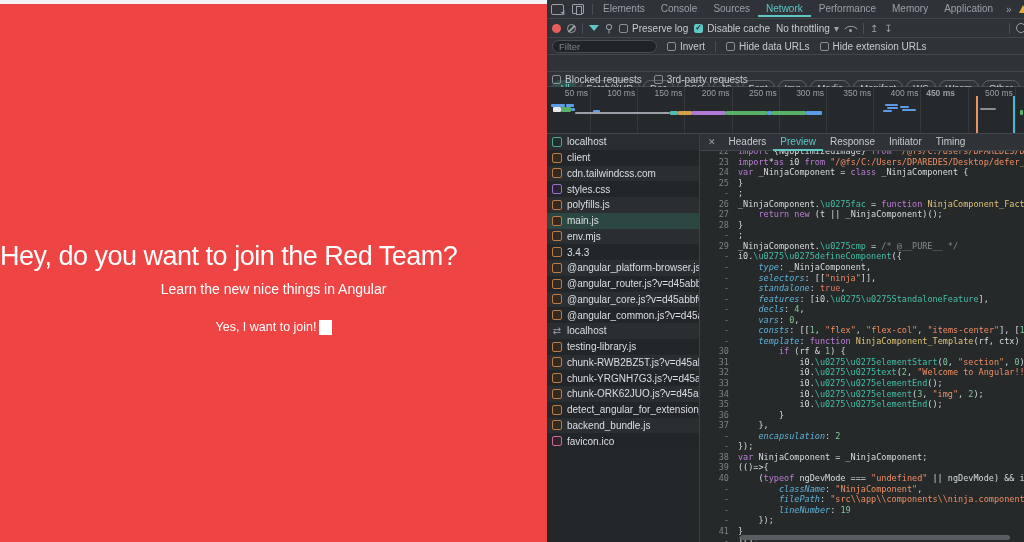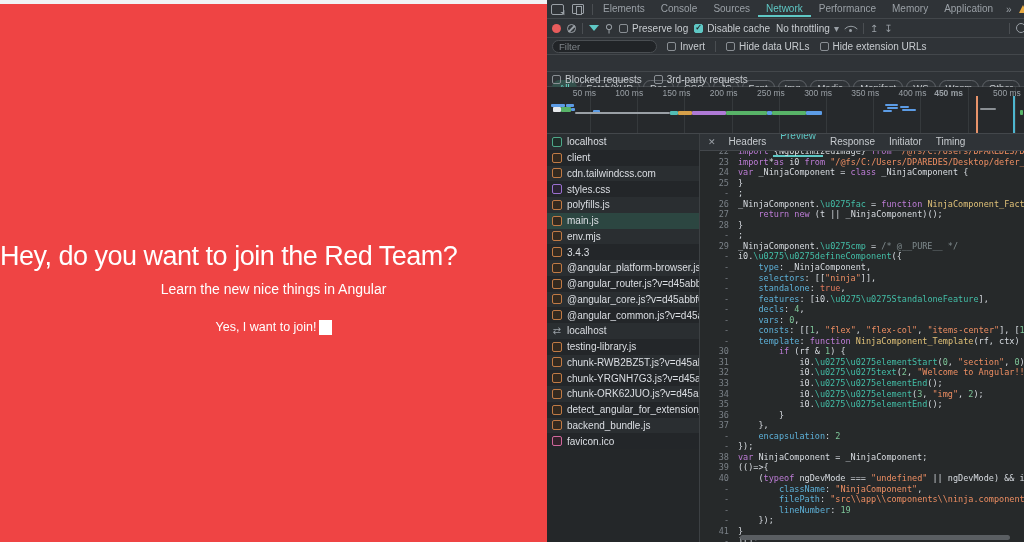--- a/index.html
+++ b/index.html
@@ -66,21 +66,21 @@
     font-family:"Liberation Sans", sans-serif; }
   #filter-input::placeholder { color:#80868b; }
 
   .pill { border:1px solid #5f6368; border-radius:8px; padding:1px 6px; font-size:9.5px;
     color:#c7cbcf; white-space:nowrap; cursor:default;margin-top:48px; }
   .pill.active { background:#33504b; border-color:#33504b; color:#6ee0d2; }
 
   
   #dt-overview { position:relative; height:47px; background:#26292c; border-bottom:1px solid #43474b; overflow:hidden; }
   .ov-col { position:absolute; top:0; height:47px; border-right:1px solid #35393c; }
-  .ov-label { position:absolute; top:1px; font-size:8.5px; color:#9aa0a6; transform:translateX(-100%); padding-right:11px; white-space:nowrap;margin-left:16px; }
+  .ov-label { position:absolute; top:1px; font-size:8.5px; color:#9aa0a6; transform:translateX(-100%); padding-right:3px; white-space:nowrap; }
   .ov-bar { position:absolute; border-radius:1px; }
   .ov-event { position:absolute; top:9px; height:37px; width:1.5px; }
 
   
   #dt-main { position:absolute; left:0; top:134px; width:477px; height:408px; display:flex; }
   #name-panel { width:153px; flex:0 0 153px; background:#242729; border-right:1px solid #3c4043; overflow:hidden; }
   #name-header { height:15px; line-height:15px; padding-left:7px; color:#9aa0a6; background:#26292c;
     border-bottom:1px solid #43474b; font-size:10px; }
   .req-row { height:15.75px; display:flex; align-items:center; gap:5px; padding-left:5px;
     color:#dcdfe4; font-size:10px; white-space:nowrap; overflow:hidden; cursor:default; }
@@ -92,32 +92,32 @@
   .fico-doc { border:1.5px solid #4ea88a; background:#1f2e29; }
   .fico-css { border:1.5px solid #9a6fd0; background:#2a2333; }
   .fico-img { border:1.5px solid #d0679d; background:#33222b; }
   .fico-ws  { border:none; color:#9aa0a6; font-size:10px; width:12px; }
 
   
   #preview-panel { flex:1; display:flex; flex-direction:column; overflow:hidden; background:#26292a; }
   #preview-tabs { height:17px; display:flex; align-items:center; background:#2f3337;
     border-bottom:1px solid #43474b; padding:0 4px; gap:2px; }
   .pv-tab { padding:2px 7px 3px 7px; color:#c7cbcf; white-space:nowrap; }
-  .pv-tab.active { color:#5fc8c5; border-bottom:2px solid #5fc8c5; padding-bottom:14px; }
+  .pv-tab.active { color:#5fc8c5; border-bottom:2px solid #5fc8c5; padding-bottom:2px; }
   #pv-close { color:#9aa0a6; font-size:9px; padding:0 4px; }
 
   #code-area { position:relative; flex:1; overflow:hidden; font-family:"DejaVu Sans Mono", monospace;
     font-size:8.5px; line-height:10.55px; color:#d7dbe0; padding-top:0; }
   #code-lines { margin-top:-5px; }
   .code-line { display:flex; white-space:pre; }
   .gutter { width:38px; flex:0 0 38px; text-align:right; padding-right:9px; color:#7a8087; user-select:none; }
   .lt { flex:1; overflow:hidden; }
   .tok-kw  { color:#bd7cd6; }
   .tok-str { color:#ee8e62; }
-  .tok-prop{ color:#5db0d7; }
+  .tok-prop{ color:#5db0d7;font-style:italic; }
   .tok-fn  { color:#e0c178; }
   .tok-num { color:#7ec699; }
   .tok-esc { color:#43bfa8; }
   .tok-bool{ color:#e0795c; }
   .tok-cmt { color:#7f8a8d; }
   .tok-d   { color:#d7dbe0; }
   #hscrollbar { position:absolute; left:40px; bottom:2px; width:270px; height:5px;
     background:#5a5e62; border-radius:3px; }
 </style>
 </head>

